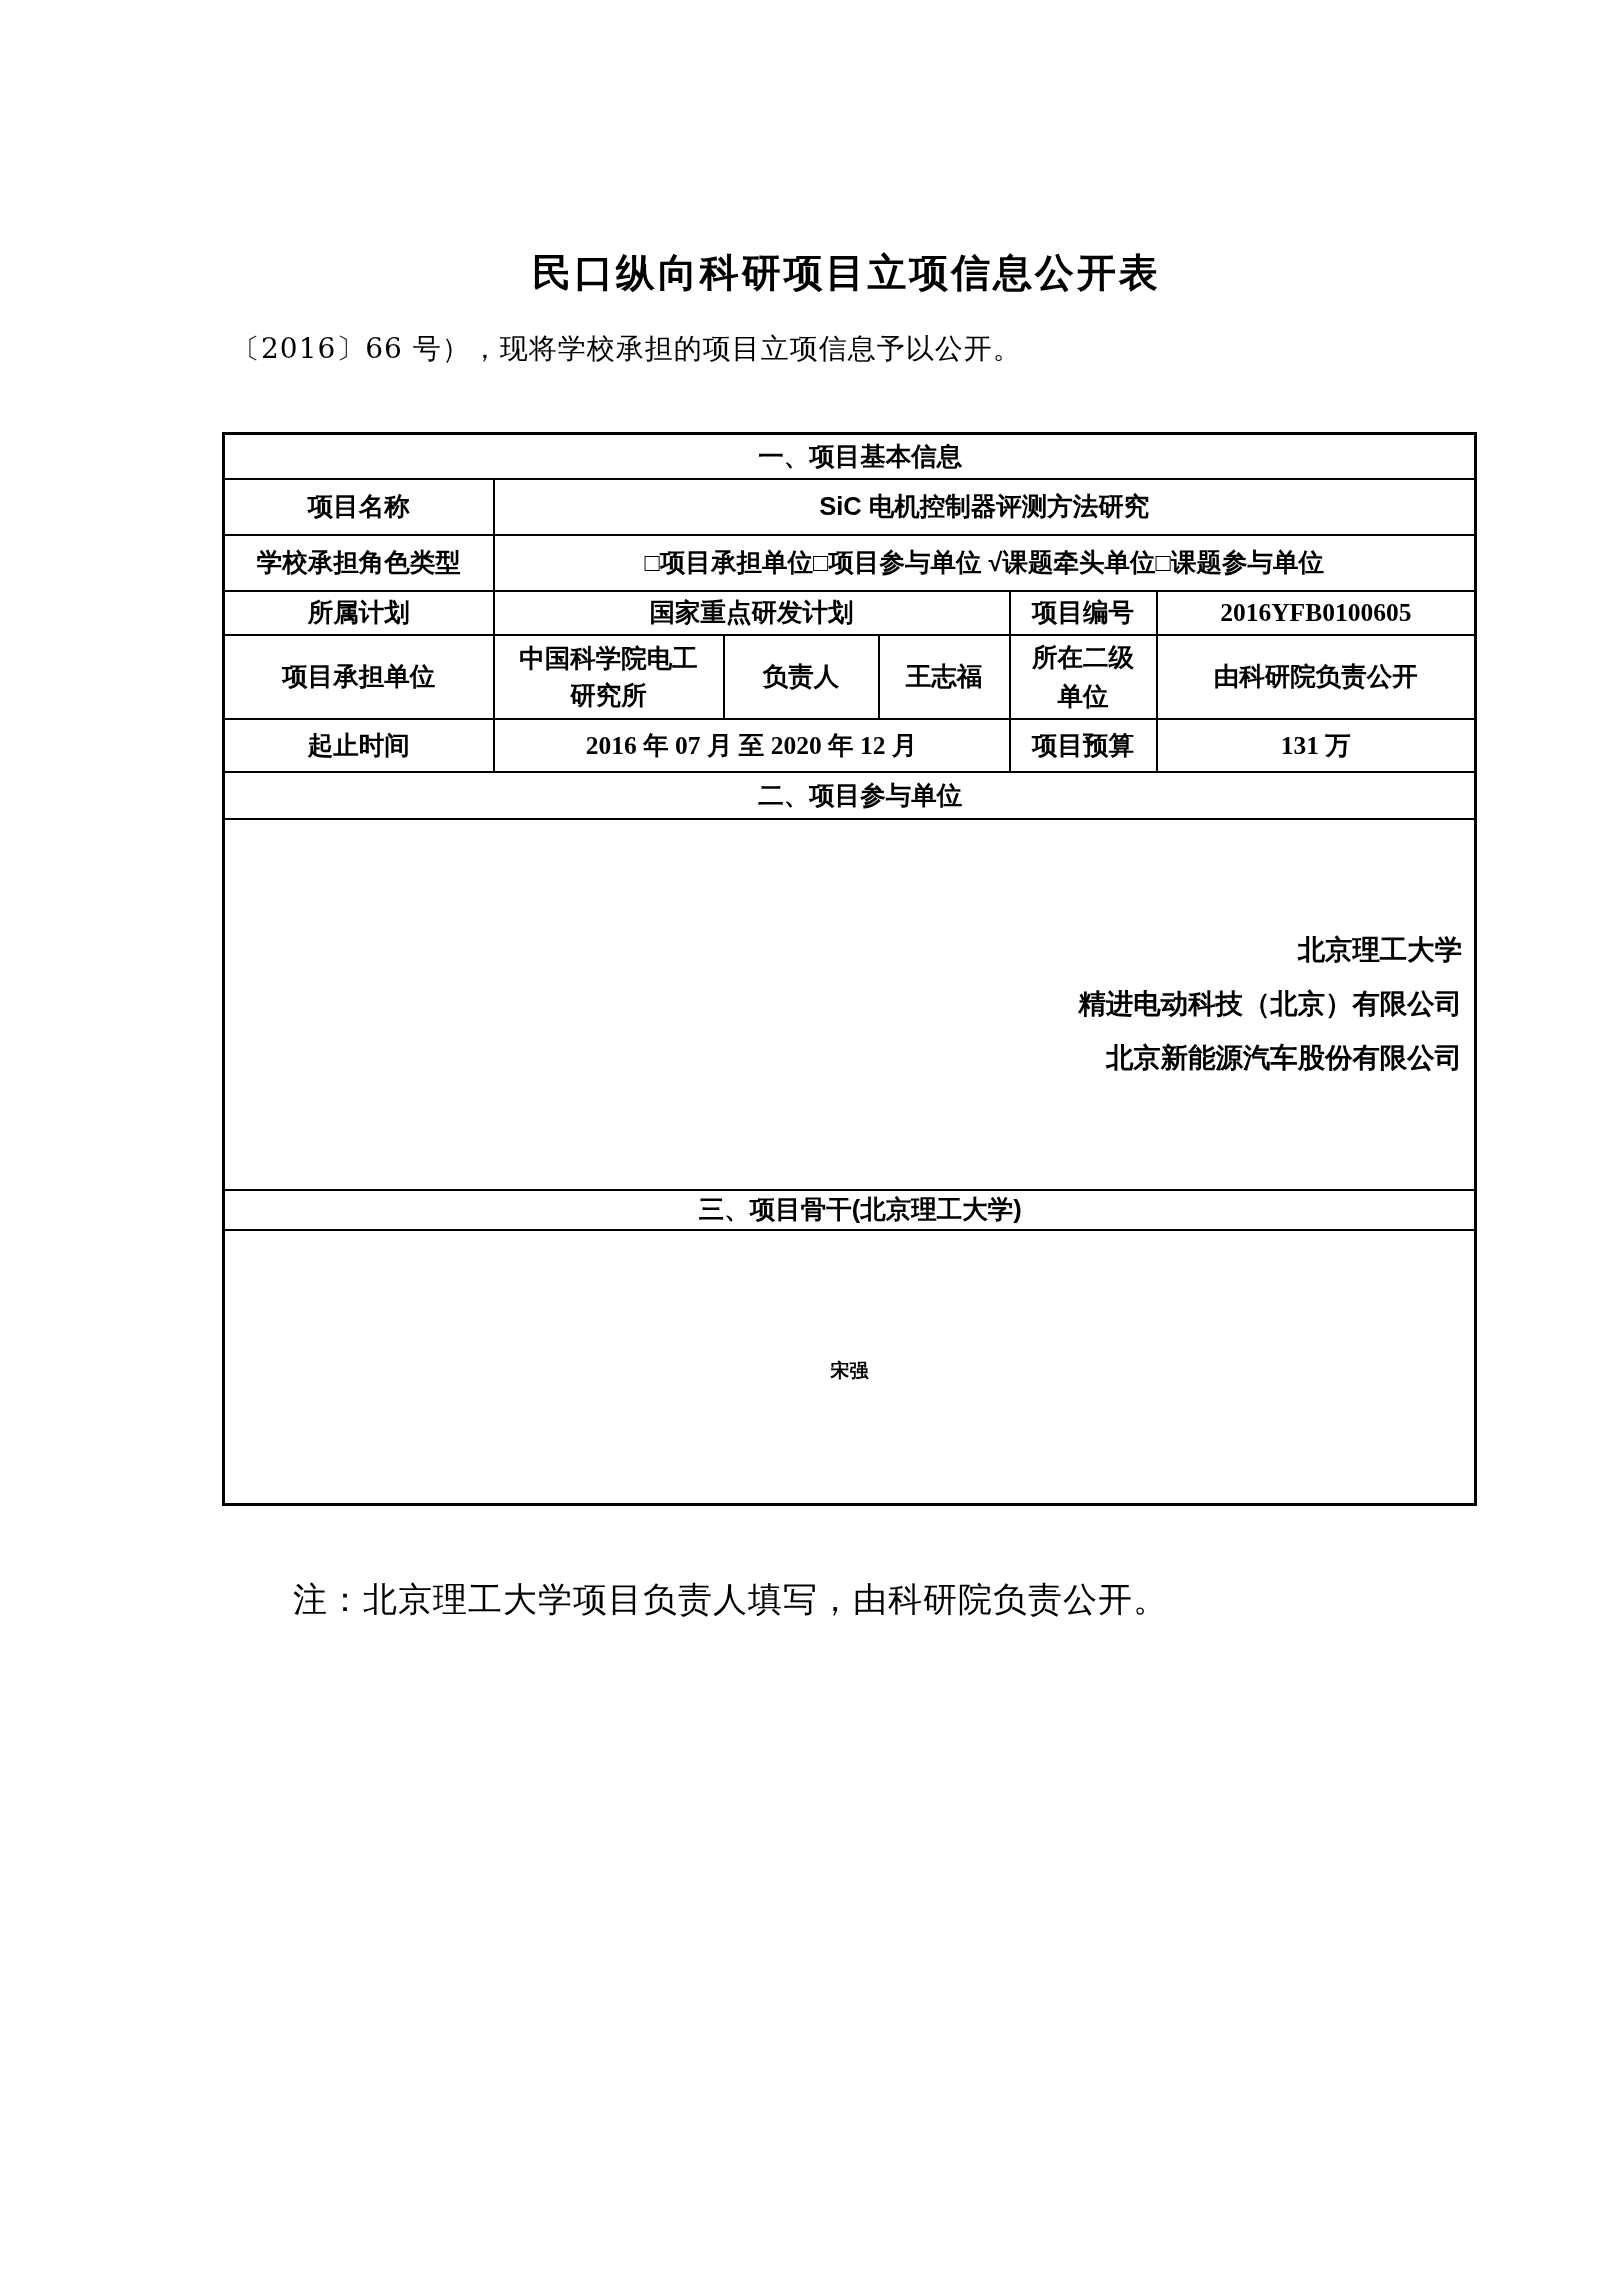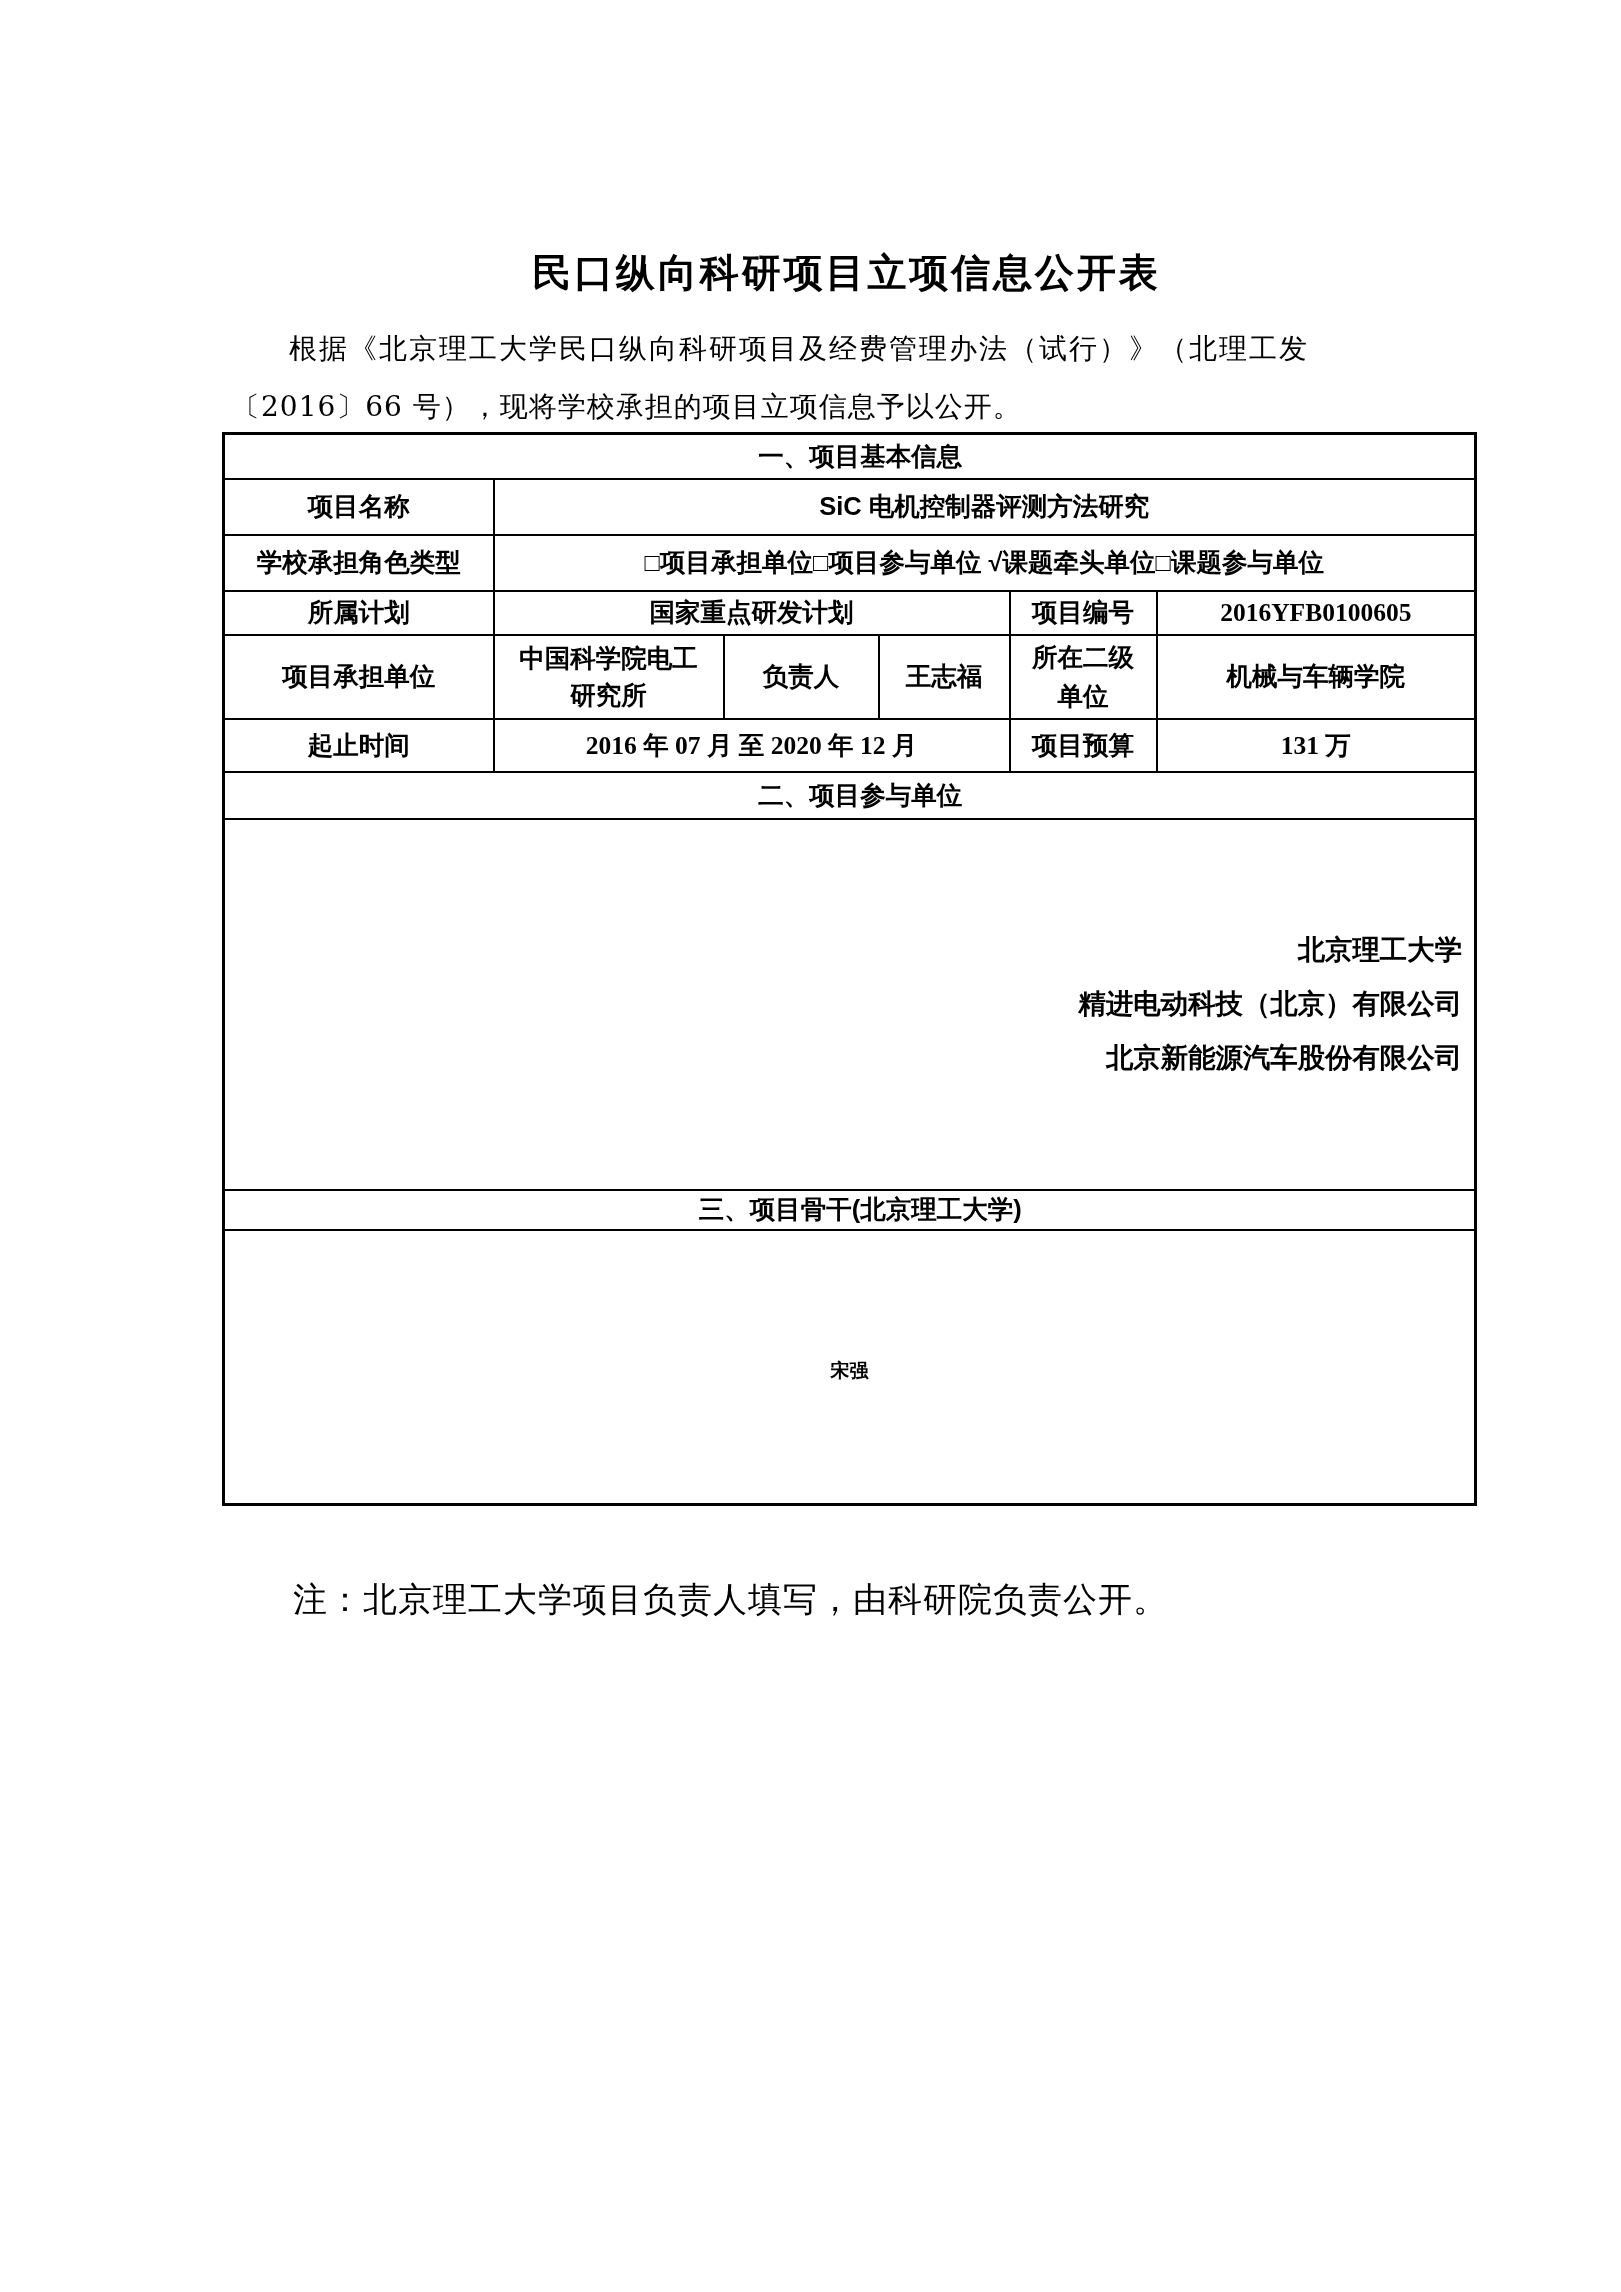--- a/index.html
+++ b/index.html
@@ -70,21 +70,20 @@
     font-size:34px;
     letter-spacing:1px;
   }
 </style>
 </head>
 <body>
 
 <h1 class="doc-title">民口纵向科研项目立项信息公开表</h1>
 
 <div class="intro">
-  <div class="line1">根据《北京理工大学民口纵向科研项目及经费管理办法（试行）》（北理工发</div>
   <div class="line2">〔2016〕66 号），现将学校承担的项目立项信息予以公开。</div>
 </div>
 
 <table class="doc-table">
   <colgroup>
     <col style="width:270px">
     <col style="width:230px">
     <col style="width:155px">
     <col style="width:131px">
     <col style="width:147px">
@@ -107,21 +106,21 @@
       <td colspan="3" class="val">国家重点研发计划</td>
       <td class="lbl">项目编号</td>
       <td class="serif">2016YFB0100605</td>
     </tr>
     <tr>
       <td class="lbl" style="height:84px">项目承担单位</td>
       <td class="val wrap-7">中国科学院电工研究所</td>
       <td class="lbl">负责人</td>
       <td class="val">王志福</td>
       <td class="lbl wrap-4">所在二级单位</td>
-      <td class="val">机械与车辆学院</td>
+      <td class="val">由科研院负责公开</td>
     </tr>
     <tr>
       <td class="lbl" style="height:53px">起止时间</td>
       <td colspan="3" class="serif">2016 年 07 月 至 2020 年 12 月</td>
       <td class="lbl">项目预算</td>
       <td class="serif">131 万</td>
     </tr>
     <tr>
       <td colspan="6" class="sec" style="height:47px">二、项目参与单位</td>
     </tr>

